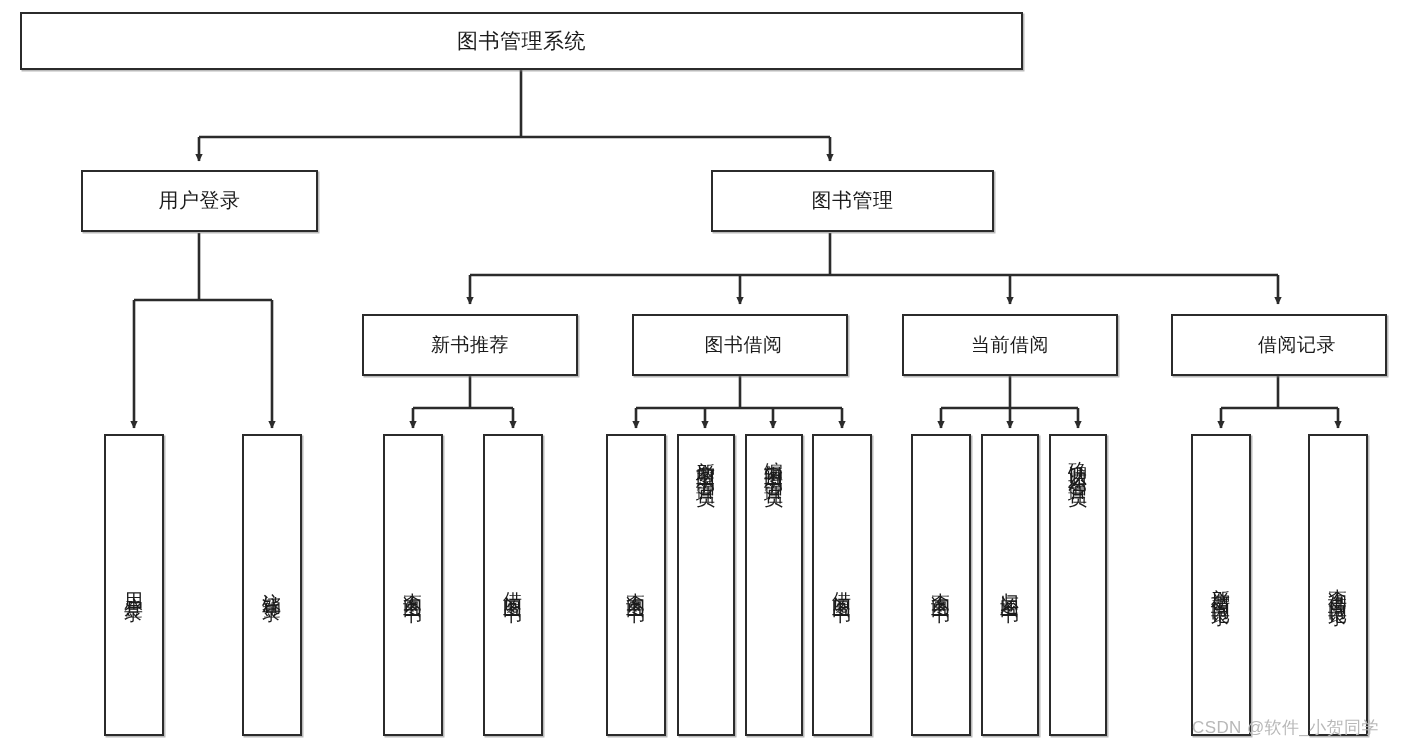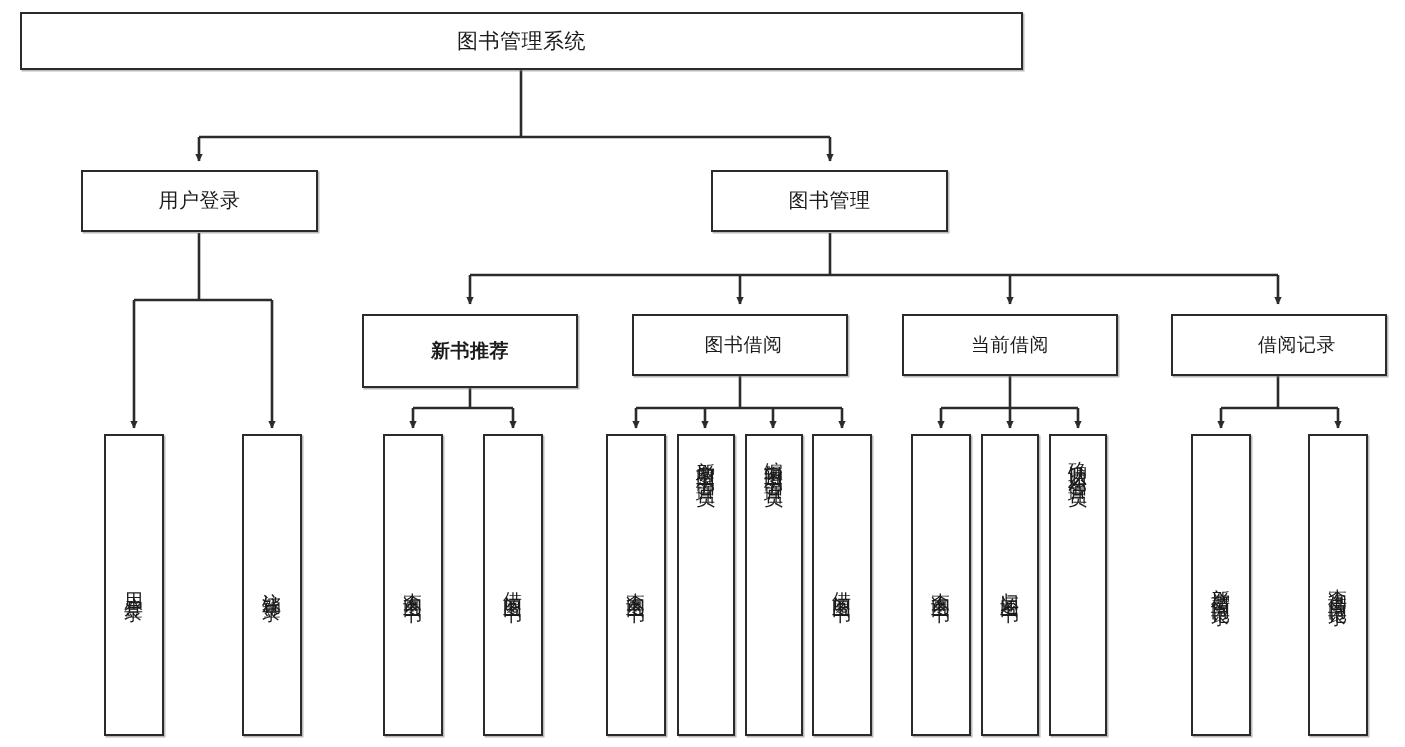--- a/index.html
+++ b/index.html
@@ -134,25 +134,25 @@
     </g>
   </svg>
 
   <div class="node root" style="left:20px; top:12px; width:1003px; height:58px;">
     <span class="lbl">图书管理系统</span>
   </div>
 
   <div class="node lvl2" style="left:81px; top:170px; width:237px; height:62px;">
     <span class="lbl">用户登录</span>
   </div>
-  <div class="node lvl2" style="left:711px; top:170px; width:237px; height:62px;">
+  <div class="node lvl2" style="left:711px; top:170px; width:283px; height:62px;">
     <span class="lbl">图书管理</span>
   </div>
 
-  <div class="node lvl3" style="left:362px; top:314px; width:216px; height:74px;font-weight:bold;">
+  <div class="node lvl3" style="left:362px; top:314px; width:216px; height:62px;">
     <span class="lbl">新书推荐</span>
   </div>
   <div class="node lvl3" style="left:632px; top:314px; width:216px; height:62px;padding-left:7px;">
     <span class="lbl">图书借阅</span>
   </div>
   <div class="node lvl3" style="left:902px; top:314px; width:216px; height:62px;justify-content:center;">
     <span class="lbl">当前借阅</span>
   </div>
   <div class="node lvl3" style="left:1171px; top:314px; width:216px; height:62px;padding-left:36px;">
     <span class="lbl">借阅记录</span>
@@ -195,14 +195,15 @@
     <span class="lbl">确认归还（管理员）</span>
   </div>
 
   <div class="node leaf centered" style="left:1191px; top:434px; width:60px; height:302px;">
     <span class="lbl">新增借阅记录</span>
   </div>
   <div class="node leaf centered" style="left:1308px; top:434px; width:60px; height:302px;">
     <span class="lbl">查询借阅记录</span>
   </div>
 
+  <div class="watermark">CSDN @软件_小贺同学</div>
 
 </div>
 
 </body></html>

